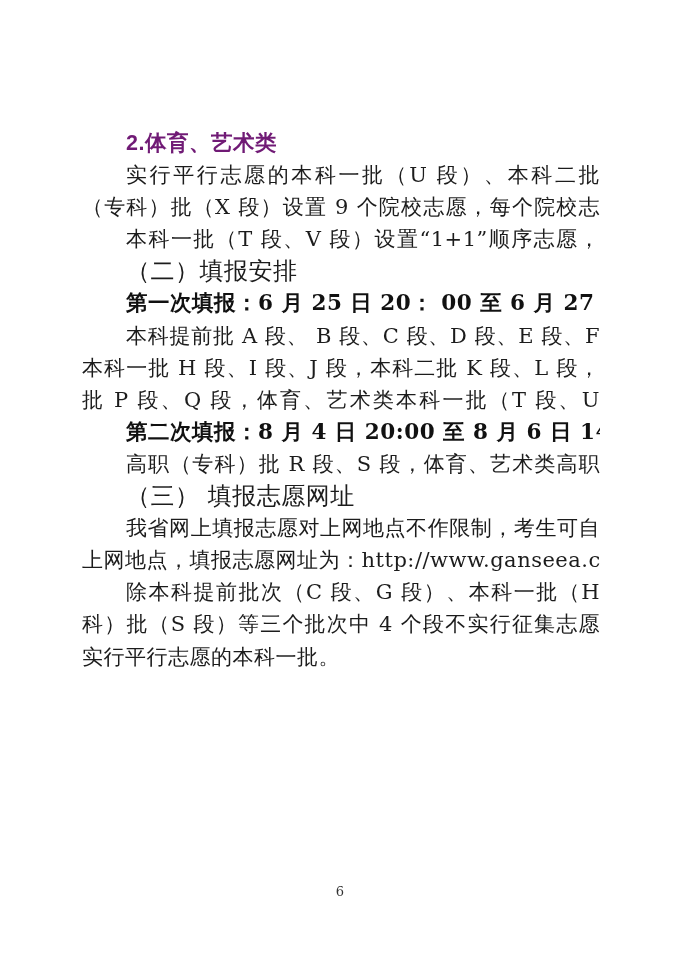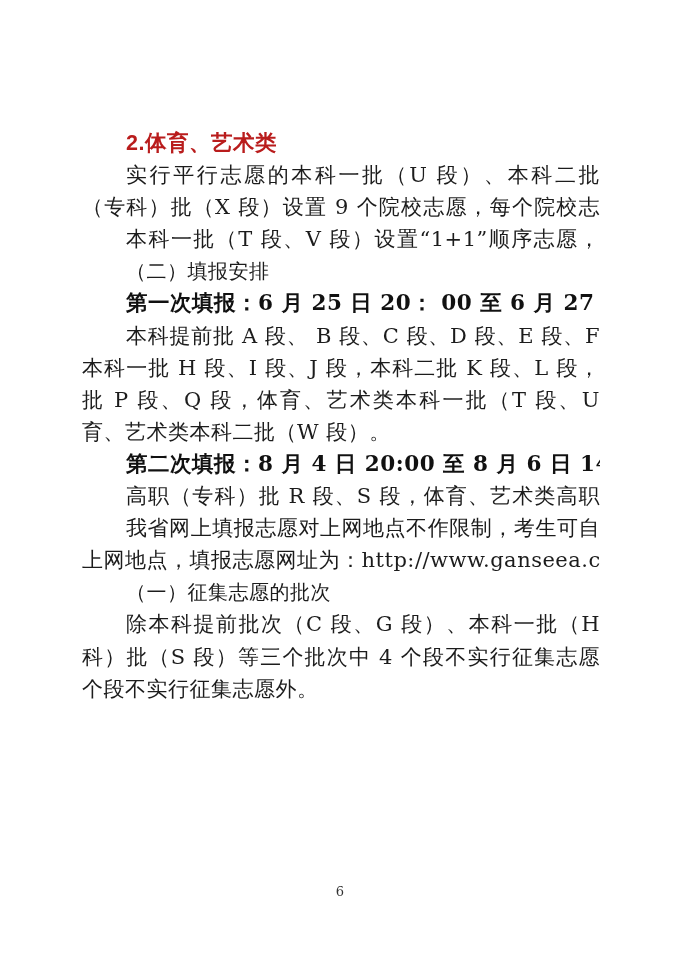--- a/index.html
+++ b/index.html
@@ -39,30 +39,30 @@
   .indent { text-indent: 44px; }
   .fill {
     white-space: normal;
     text-align: justify;
     text-align-last: justify;
   }
   .bold-heading {
     font-family: "Liberation Sans", sans-serif;
     font-weight: 700;
     font-size: 21.5px;
-    color: #b91c1c;
+    color: #701a75;
   }
   .bold-body {
     font-weight: 700;
     font-size: 21.5px;
     color: #111111;
   }
   .kai {
     font-family: "DejaVu Serif", serif;
-    font-size: 20px;
+    font-size: 24px;
   }
   .page-number {
     position: absolute;
     left: 0;
     top: 884px;
     width: 680px;
     text-align: center;
     font-size: 13px;
     color: #333333;
     letter-spacing: 0;
@@ -75,24 +75,23 @@
   <div class="text-block">
     <div class="ln indent bold-heading">2.体育、艺术类</div>
     <div class="ln indent fill">实行平行志愿的本科一批（U 段）、本科二批（W 段）、高职</div>
     <div class="ln fill">（专科）批（X 段）设置 9 个院校志愿，每个院校志愿设置 6</div>
     <div class="ln indent fill">本科一批（T 段、V 段）设置“1+1”顺序志愿，每个院校</div>
     <div class="ln indent kai">（二）填报安排</div>
     <div class="ln indent bold-body">第一次填报：6 月 25 日 20： 00 至 6 月 27 日 20:00。</div>
     <div class="ln indent fill">本科提前批 A 段、 B 段、C 段、D 段、E 段、F 段、G 段，</div>
     <div class="ln fill">本科一批 H 段、I 段、J 段，本科二批 K 段、L 段，高职(专科)</div>
     <div class="ln fill">批 P 段、Q 段，体育、艺术类本科一批（T 段、U 段、V 段），体</div>
-    <div class="ln">育、艺术类本科二批（W 段）。</div>
     <div class="ln indent bold-body">第二次填报：8 月 4 日 20:00 至 8 月 6 日 14:00。</div>
     <div class="ln indent fill">高职（专科）批 R 段、S 段，体育、艺术类高职（专科）批</div>
+    <div class="ln indent kai">（三） 填报志愿网址</div>
     <div class="ln indent fill">我省网上填报志愿对上网地点不作限制，考生可自行选择</div>
     <div class="ln">上网地点，填报志愿网址为：http://www.ganseea.cn 。</div>
-    <div class="ln indent kai">（一）征集志愿的批次</div>
     <div class="ln indent fill">除本科提前批次（C 段、G 段）、本科一批（H 段）、高职（专</div>
     <div class="ln fill">科）批（S 段）等三个批次中 4 个段不实行征集志愿外，其他批</div>
-    <div class="ln">个段不实行征集志愿外。</div>
+    <div class="ln">实行平行志愿的本科一批。</div>
   </div>
   <div class="page-number">6</div>
 </div>
 
 </body></html>

